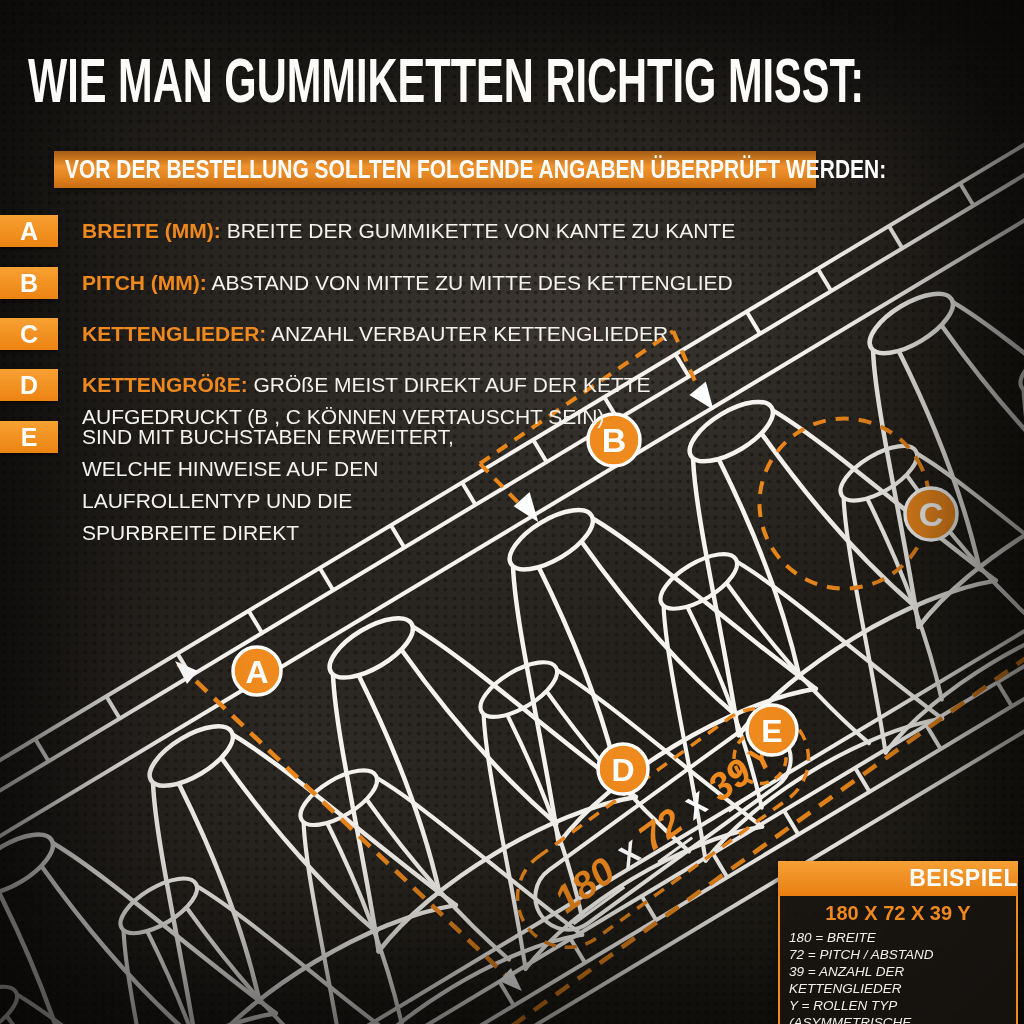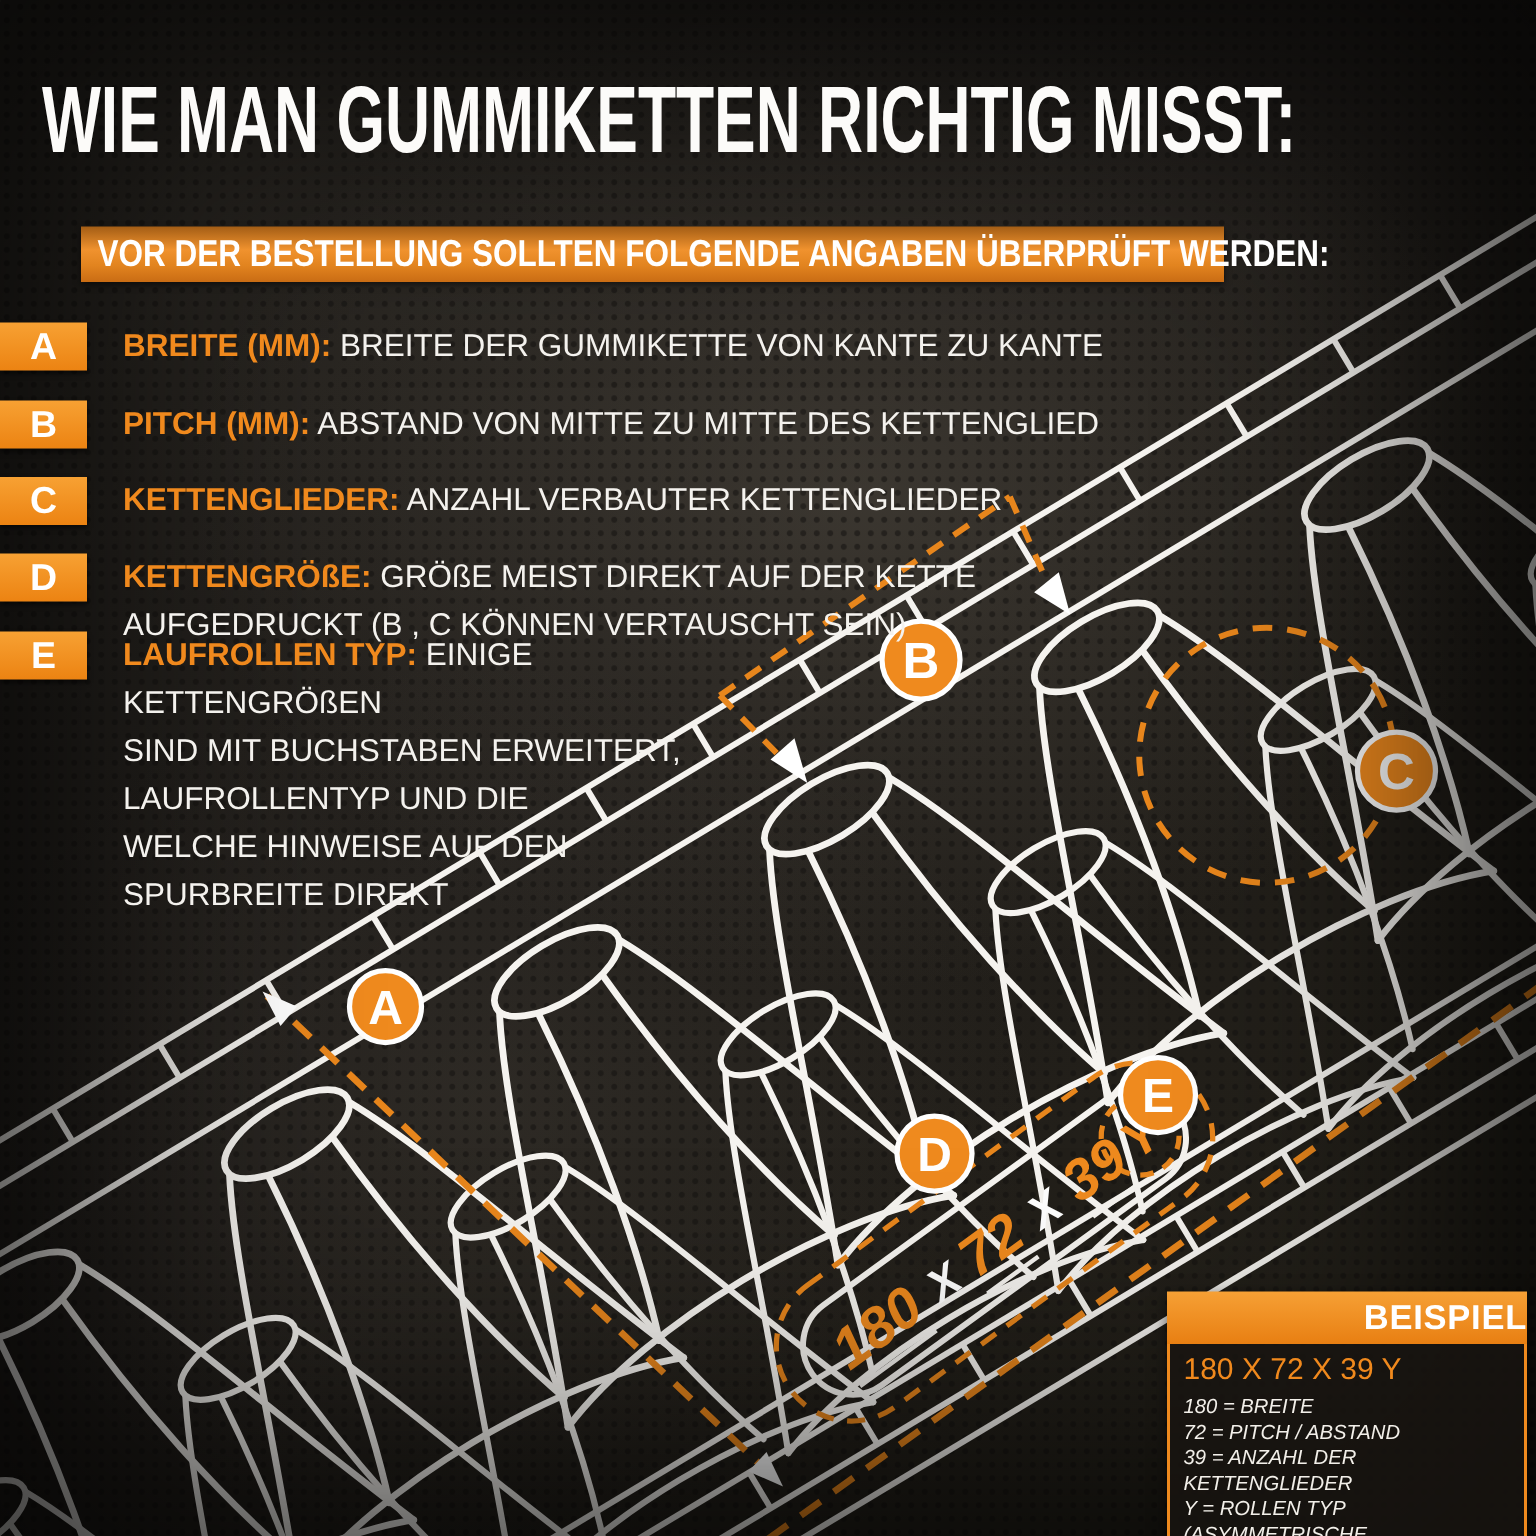--- a/index.html
+++ b/index.html
@@ -57,21 +57,21 @@
   }
   .example-head{
     height:35px;background:linear-gradient(180deg,#f6a035 0%,#e87f12 100%);
     color:#fff;font-weight:bold;font-size:23px;text-align:right;line-height:35px;
     letter-spacing:.5px;
   }
   .example-body{
     border:2px solid #ef8a1e;border-top:none;background:rgba(24,21,17,.78);
     padding:4px 9px 8px 9px;
   }
-  .example-code{color:#f0891d;font-weight:normal;font-size:20px;text-align:left;margin:2px 0 4px 0;}
+  .example-code{color:#f0891d;font-weight:bold;font-size:20px;text-align:center;margin:2px 0 4px 0;}
   .example-line{color:#f2efe9;font-size:13.5px;line-height:17px;font-style:italic;}
 </style>
 </head>
 <body>
 
 <div class="stage">
   <div class="dots"></div>
   <div class="scratch"></div>
 
   <svg class="diagram" width="1024" height="1024" viewBox="0 0 1024 1024">
@@ -229,25 +229,23 @@
           <span>GRÖßE MEIST DIREKT AUF DER KETTE</span></div>
         <div>AUFGEDRUCKT (B , C KÖNNEN VERTAUSCHT SEIN)</div>
       </div>
     </div>
 
     <div class="row" style="top:421px;width:500px;">
       <div class="badge">
           <span>E</span>
         </div>
       <div class="rowtext">
-        <div><span class="lbl">LAUFROLLEN TYP:</span>
-          <span>EINIGE KETTENGRÖßEN</span></div>
         <div>SIND MIT BUCHSTABEN ERWEITERT,</div>
+        <div>WELCHE HINWEISE AUF DEN</div>
         <div>LAUFROLLENTYP UND DIE</div>
-        <div>WELCHE HINWEISE AUF DEN</div>
         <div>SPURBREITE DIREKT</div>
       </div>
     </div>
 
     <div class="example">
       <div class="example-head">BEISPIEL</div>
       <div class="example-body">
         <div class="example-code">180 X 72 X 39 Y</div>
         <div class="example-line">180 = BREITE</div>
         <div class="example-line">72 = PITCH / ABSTAND</div>

